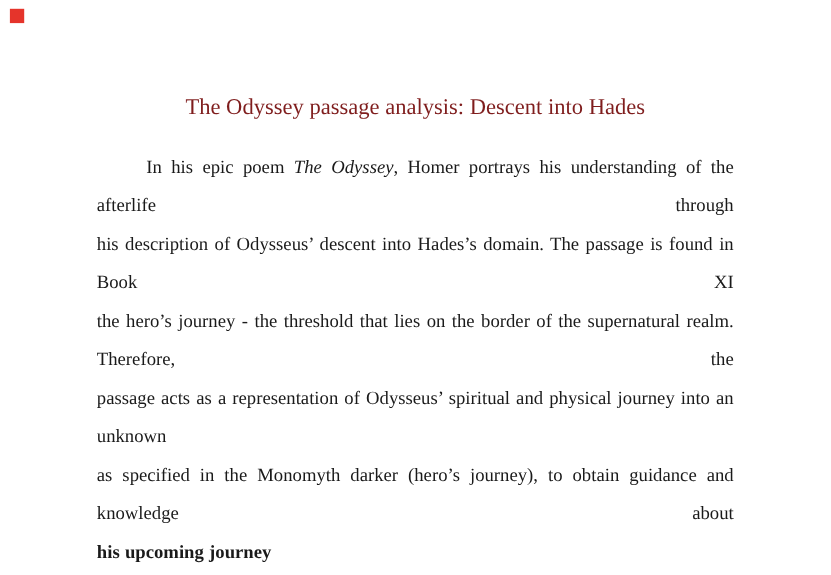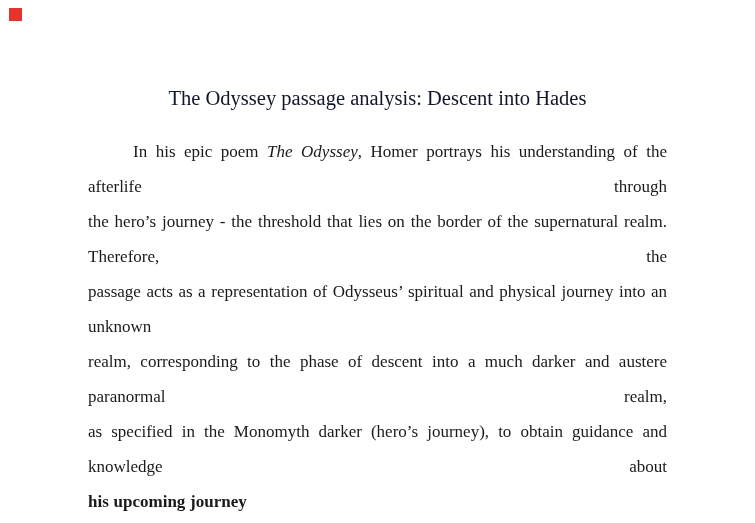--- a/index.html
+++ b/index.html
@@ -28,21 +28,21 @@
     left: 88px;
     top: 0;
     width: 579px;
   }
   .title {
     margin: 85px 0 0 0;
     font-size: 20.5px;
     line-height: 27px;
     font-weight: 400;
     text-align: center;
-    color: #0f172a;
+    color: #7f1d1d;
   }
   .para {
     margin: 0;
   }
   .para-first { margin-top: 22px; }
   .para-next  { margin-top: 2px; }
   .line {
     font-size: 17px;
     line-height: 35px;
     text-align: justify;
@@ -56,23 +56,23 @@
 </head>
 <body>
 
 <div class="page">
   <div class="marker" style="background: rgb(229, 52, 43);"></div>
   <div class="doc">
     <h1 class="title">The Odyssey passage analysis: Descent into Hades</h1>
     <div id="paragraphs">
         <div class="para para-first">
           <div class="line indent"><span>In his epic poem </span><em>The Odyssey</em><span>, Homer portrays his understanding of the afterlife through</span></div>
+          <div class="line"><span>his description of Odysseus’ descent into Hades’s domain.  The passage is found in Book XI</span></div>
           <div class="line"><span>the hero’s journey - the threshold that lies on the border of the supernatural realm. Therefore, the</span></div>
           <div class="line"><span>passage acts as a representation of Odysseus’ spiritual and physical journey into an unknown</span></div>
-          <div class="line"><span>realm, corresponding  to the phase of descent into a much darker and austere paranormal realm,</span></div>
           <div class="line"><span>as specified in the Monomyth darker (hero’s journey), to obtain guidance and knowledge about</span></div>
           <div class="line nolast"><span>his upcoming journey</span></div>
         </div>
         <div class="para para-next">
           <div class="line indent"></div>
         </div>
       </div>
   </div>
 </div>
 

